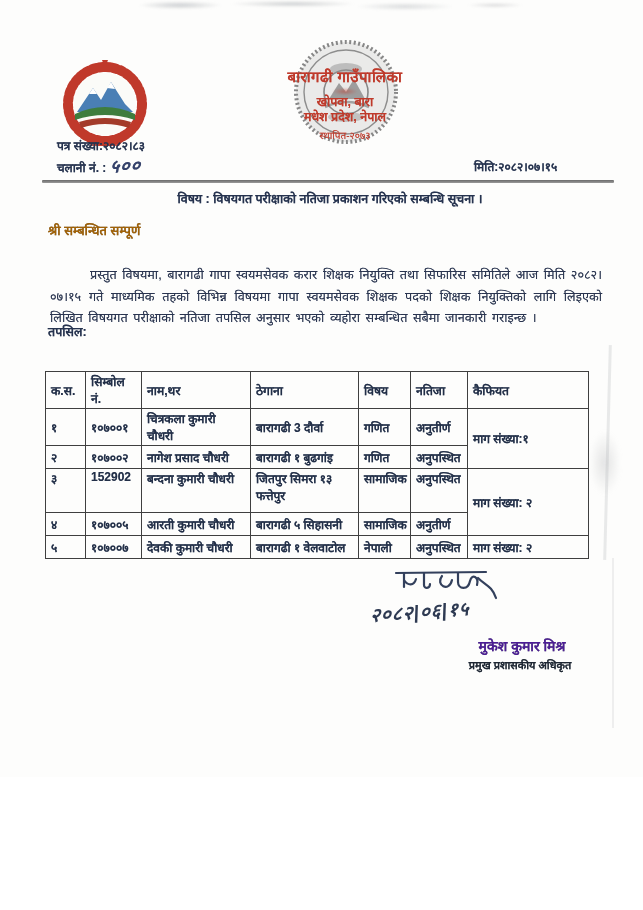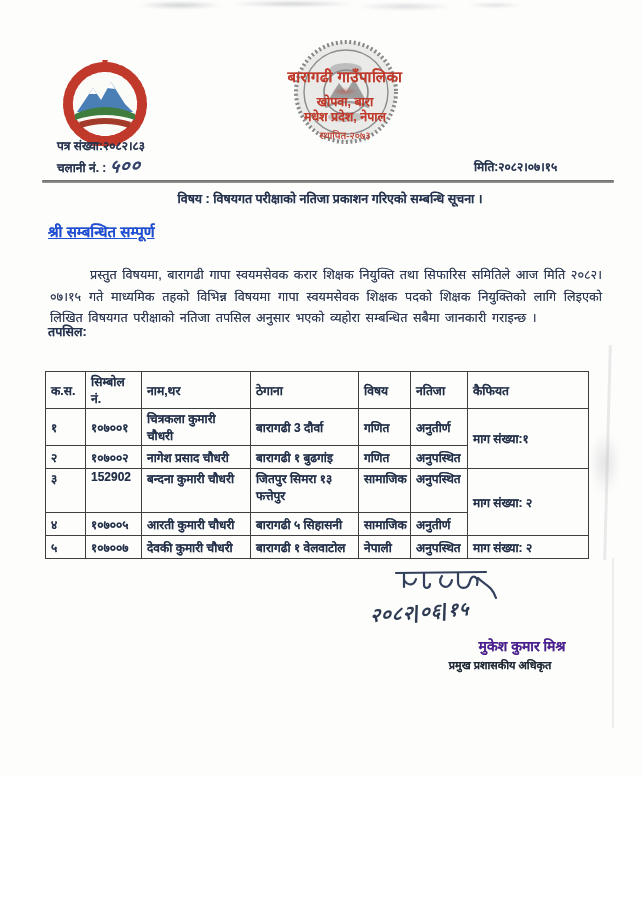--- a/index.html
+++ b/index.html
@@ -39,21 +39,21 @@
   .estd{font-size:10px;margin-top:3px;}
   .ref-left{position:absolute;left:57px;top:136px;color:#26334f;font-weight:bold;font-size:12px;line-height:20px;text-shadow:0 0 .4px rgba(38,51,79,.5);z-index:2;}
   .hand{display:inline-block;font-size:18px;font-style:italic;color:#35426b;
     transform:rotate(-3deg) skewX(-10deg);font-weight:bold;letter-spacing:1px;}
   .date-right{position:absolute;left:474px;top:158px;color:#26334f;font-weight:bold;font-size:12px;text-shadow:0 0 .4px rgba(38,51,79,.5);z-index:2;}
   .rule{position:absolute;left:42px;top:180px;width:572px;height:3px;
     background:linear-gradient(#6a6a6a,#9a9a9a);border-radius:1px;}
   
   .subject{position:absolute;left:0;top:190px;width:660px;text-align:center;
     color:#26334f;font-weight:bold;font-size:12.5px;text-shadow:0 0 .4px rgba(38,51,79,.5);}
-  .salutation{position:absolute;left:48px;top:221px;color:#1d4ed8;font-weight:bold;font-size:15px;text-shadow:0 0 .4px rgba(38,51,79,.5);text-decoration:underline;}
+  .salutation{position:absolute;left:48px;top:221px;color:#a16207;font-weight:bold;font-size:13px;text-shadow:0 0 .4px rgba(38,51,79,.5);}
   .body-par{position:absolute;left:50px;top:265px;width:552px;color:#2a3550;
     font-size:12.7px;line-height:21.5px;text-align:justify;text-indent:40px;
     word-spacing:2px;font-weight:500;text-shadow:0 0 .4px rgba(42,53,80,.5);}
   .tapasil{position:absolute;left:48px;top:323px;color:#26334f;font-weight:bold;font-size:12.5px;text-shadow:0 0 .4px rgba(38,51,79,.5);}
   
   table.results{
     position:absolute;left:45px;top:371px;width:543px;border-collapse:collapse;table-layout:fixed;
     color:#222f48;font-size:12px;text-shadow:0 0 .4px rgba(34,47,72,.5);
   }
   table.results th, table.results td{
@@ -61,21 +61,21 @@
   }
   table.results th{font-size:12.2px;}
   tr.hr{height:22px;} tr.r{height:23px;} tr.r2x{height:44px;}
   td.kef{vertical-align:top;padding-top:3px;}
   
   .sig-scribble{position:absolute;left:388px;top:563px;width:115px;height:42px;}
   .sig-date{position:absolute;left:370px;top:597px;width:140px;color:#2e3a52;
     font-size:19px;font-style:italic;font-weight:bold;transform:rotate(-4deg) skewX(-6deg);letter-spacing:1px;}
   .sig-name{position:absolute;left:420px;top:636px;width:204px;text-align:center;
     color:#4c1d95;font-weight:bold;font-size:14px;text-shadow:0 0 .5px rgba(30,39,51,.6);}
-  .sig-title{position:absolute;left:398px;top:657px;width:204px;text-align:center;
+  .sig-title{position:absolute;left:418px;top:657px;width:204px;text-align:center;
     color:#1e2733;font-weight:bold;font-size:11px;text-shadow:0 0 .4px rgba(30,39,51,.6);}
   
   .cswrap{position:absolute;left:518px;top:866px;display:flex;align-items:center;}
   .csicon{position:relative;width:27px;height:27px;border-radius:6px;background:#1d2835;overflow:hidden;}
   .csicon .cstxt{position:absolute;left:0;top:1px;width:27px;text-align:center;
     color:#f9a8d4;font-weight:bold;font-size:14px;font-family:"Liberation Sans",sans-serif;}
   .csicon .csbar{position:absolute;left:0;bottom:0;width:27px;height:5px;background:#2bc2a7;}
   .cslabel{margin-left:0;font-family:"Liberation Serif", serif;font-size:17px;color:#2f2f2f;}
 </style>
 </head>

